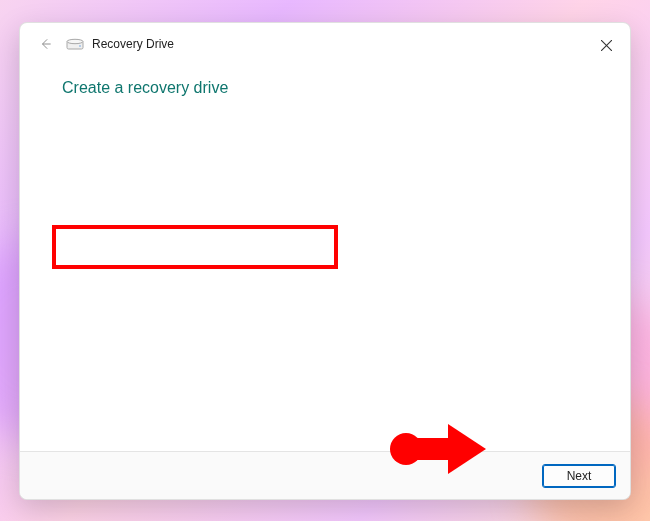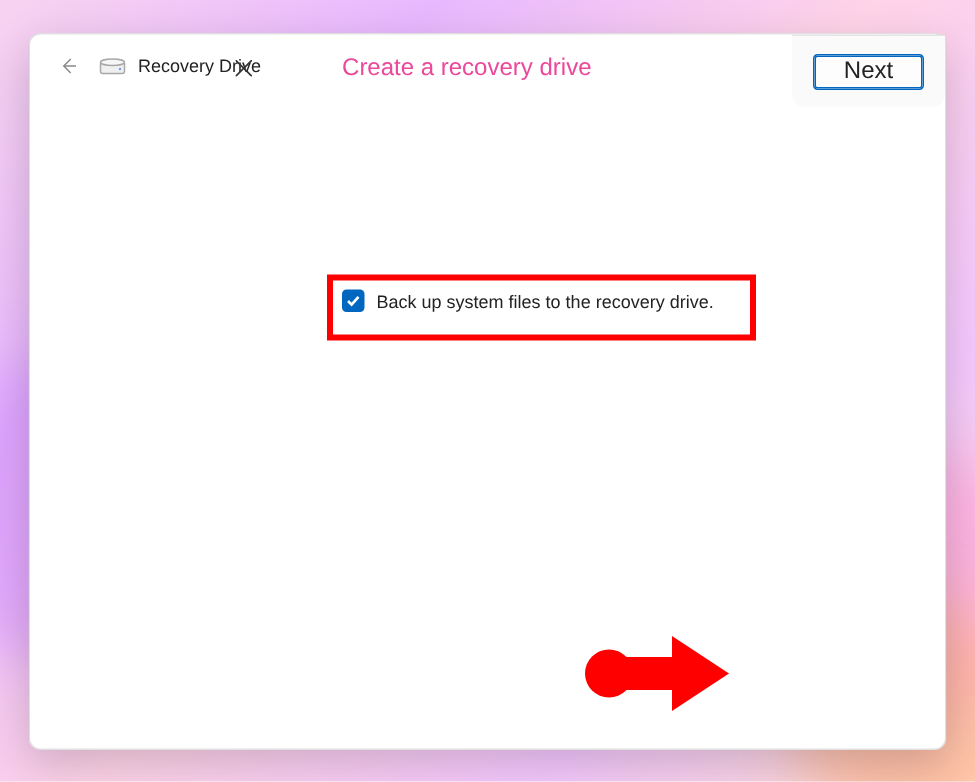--- a/index.html
+++ b/index.html
@@ -26,20 +26,21 @@
       position: absolute;
       left: 19px;
       top: 22px;
       width: 612px;
       height: 478px;
       background: #ffffff;
       border: 1px solid rgba(0,0,0,0.12);
       border-radius: 8px;
       box-shadow: 0 10px 30px rgba(0,0,0,0.18);
       display: flex;
+      flex-direction: column;
     }
     .titlebar {
       height: 42px;
       display: flex;
       align-items: center;
       padding: 0 12px;
       position: relative;
     }
     .back-arrow {
       width: 16px;
@@ -72,21 +73,21 @@
       color: #333;
       cursor: pointer;
     }
     .content {
       flex: 1;
       padding: 4px 42px 0 42px;
       position: relative;
     }
     .heading {
       font-size: 16px;
-      color: #ec4899;
+      color: #0f766e;
       font-weight: 400;
       margin-top: 10px;
       margin-bottom: 16px;
     }
     .description {
       font-size: 12px;
       color: #222;
       line-height: 1.5;
       max-width: 520px;
     }
@@ -131,21 +132,21 @@
       align-items: center;
       justify-content: flex-end;
       padding: 0 14px;
       gap: 8px;
       border-bottom-left-radius: 8px;
       border-bottom-right-radius: 8px;
     }
     .btn {
       min-width: 74px;
       height: 24px;
-      font-size: 16px;
+      font-size: 12px;
       background: #fdfdfd;
       border: 1px solid #c8c8c8;
       border-radius: 3px;
       cursor: pointer;
       font-family: inherit;
       color: #222;
     }
     .btn.primary {
       border: 1px solid #0067c0;
       box-shadow: inset 0 0 0 1px #0067c0;
@@ -187,28 +188,20 @@
         <line x1="10" y1="0" x2="0" y2="10"></line>
       </svg>
     </div>
   </div>
 
   <div class="content">
     <h1 class="heading">Create a recovery drive</h1>
 
     <div class="checkbox-highlight"></div>
 
-    <div class="checkbox-row">
-      <div class="checkbox">
-        <svg width="11" height="11" viewBox="0 0 12 12" fill="none" stroke="#fff" stroke-width="2">
-          <path d="M2.2 6.2 L4.8 8.8 L9.8 3.2"></path>
-        </svg>
-      </div>
-      <span class="checkbox-label">Back up system files to the recovery drive.</span>
-    </div>
   </div>
 
   <div class="footer">
     <button class="btn primary">Next</button>
   </div>
 
 </div>
 
 <svg class="arrow-annotation" width="100" height="70" viewBox="0 0 100 70">
   <circle cx="18" cy="35" r="16" fill="#ff0000"></circle>

